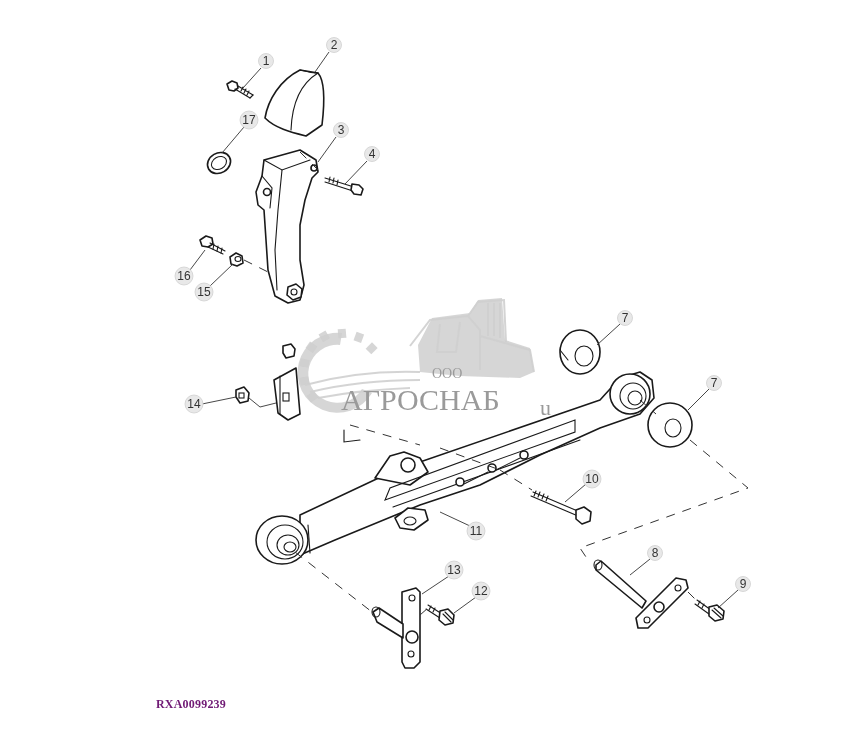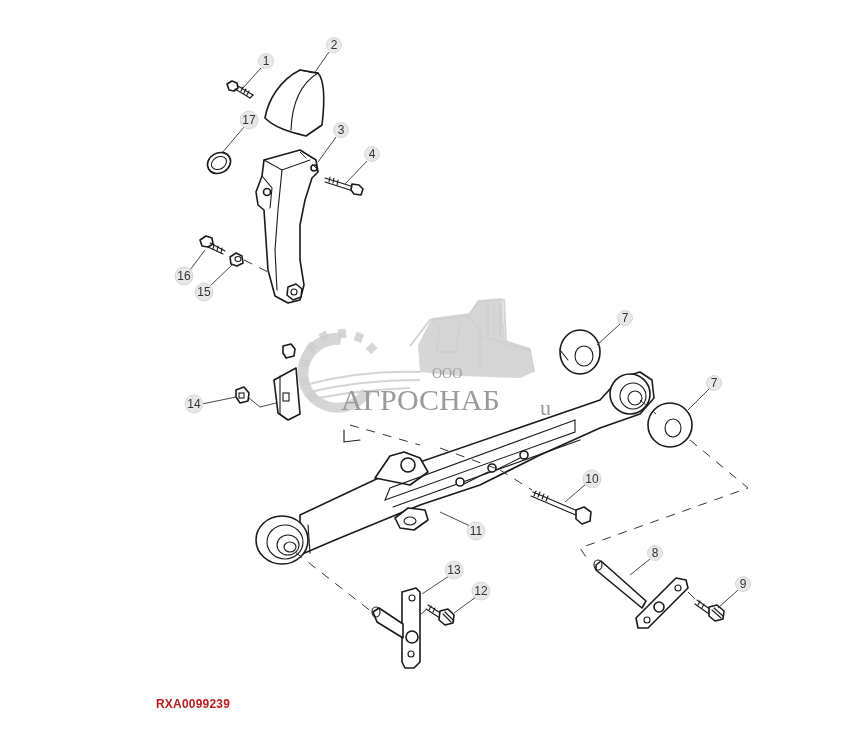--- a/index.html
+++ b/index.html
@@ -8,22 +8,22 @@
   #diagram { position: absolute; left: 0; top: 0; width: 841px; height: 731px; }
   .part { fill: #ffffff; stroke: #1a1a1a; stroke-width: 1.6; stroke-linejoin: round; stroke-linecap: round; }
   .thin { fill: none; stroke: #1a1a1a; stroke-width: 1.1; stroke-linecap: round; }
   .leader { fill: none; stroke: #333333; stroke-width: 0.9; }
   .dash { fill: none; stroke: #333333; stroke-width: 1; stroke-dasharray: 9 8; }
   .callout-bg { fill: #e8e8e8; stroke: #cfcfcf; stroke-width: 0.8; }
   .callout-text { font-family: "Liberation Sans", sans-serif; font-size: 12px; fill: #333333; text-anchor: middle; dominant-baseline: central; }
   .wm { fill: #cfcfcf; opacity: 0.85; }
   .wm-line { fill: none; stroke: #cfcfcf; stroke-width: 2; opacity: 0.9; }
   .wm-text { font-family: "Liberation Serif", serif; fill: #9a9a9a; }
-  #ref-code { position: absolute; left: 156px; top: 697px; font-family: Liberation Sans, sans-serif;
-              font-weight: bold; font-size: 12px; color: #b91c1c; letter-spacing: 0.2px; }
+  #ref-code { position: absolute; left: 156px; top: 697px; font-family: Liberation Serif, serif;
+              font-weight: bold; font-size: 12px; color: #701a75; letter-spacing: 0.2px; }
 </style>
 </head>
 <body>
 
 <svg id="diagram" viewBox="0 0 841 731" xmlns="http://www.w3.org/2000/svg">
 
   <g>
 
     <g>
       <path class="wm" d="M418 345 L432 318 L470 313 L478 300 L502 298 L505 340 L530 348 L534 372 L520 378 L460 376 L420 372 Z" opacity="0.35"></path>

